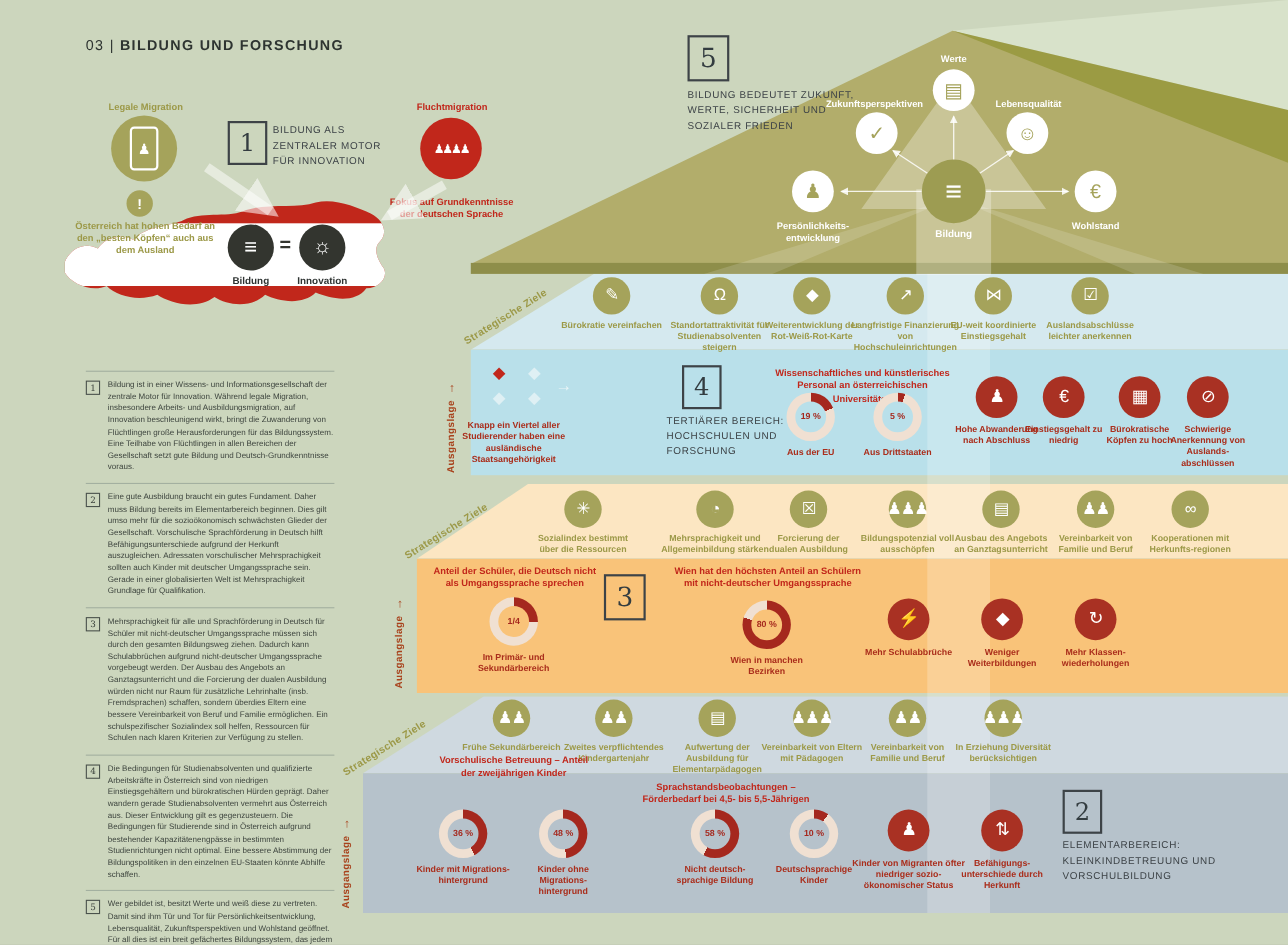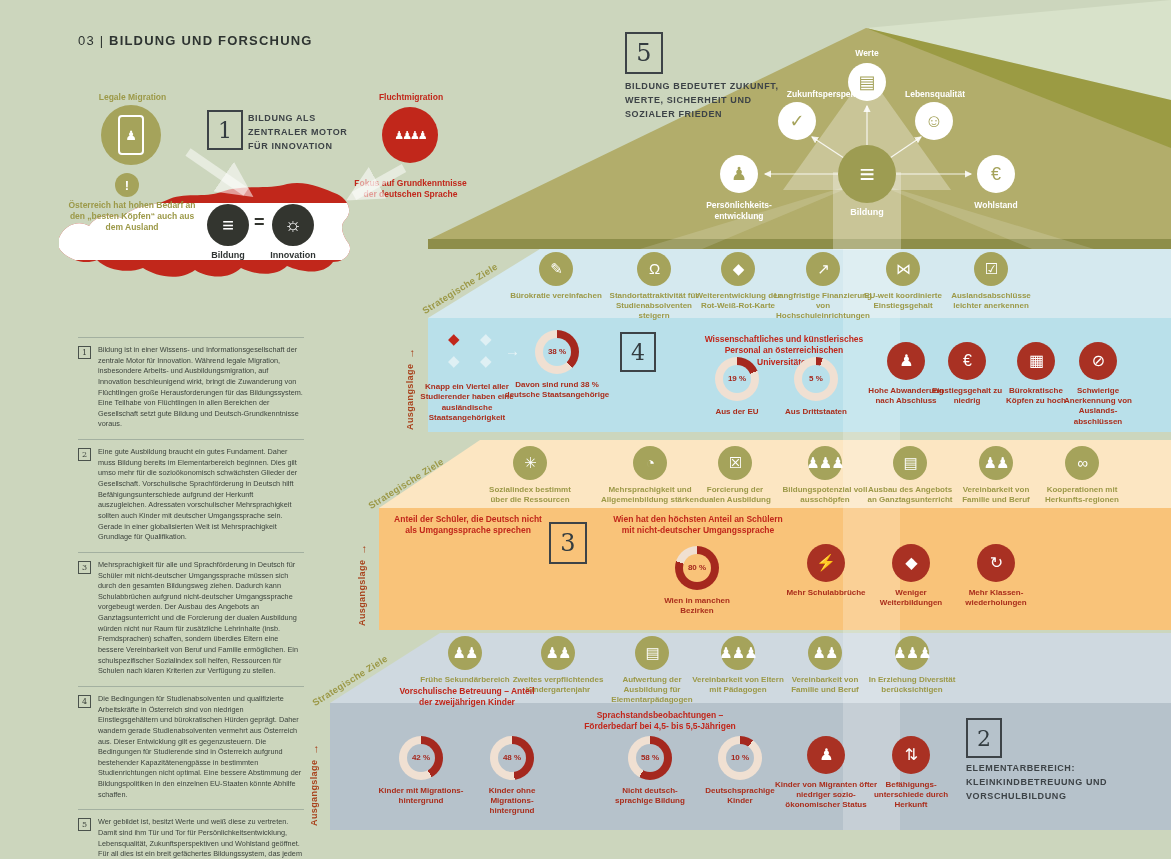--- a/index.html
+++ b/index.html
@@ -8,21 +8,21 @@
   .abs{position:absolute}
   
   .title{font-size:13px;font-weight:700;letter-spacing:1.2px;color:#2e3431}
   .title .pre{font-weight:400}
   
   .olivetxt{color:#9c9948;font-weight:700;text-align:center;line-height:1.3;font-size:8.5px}
   .redtxt{color:#c1271b;font-weight:700;text-align:center;line-height:1.3;font-size:8.5px}
   .bigcircle{border-radius:50%;display:flex;align-items:center;justify-content:center;color:#fff}
   .numbox{border:2px solid #3d4347;color:#333c40;display:flex;align-items:center;justify-content:center;
           font-family:"DejaVu Serif",serif;background:transparent}
-  .caption{font-size:9px;font-weight:700;letter-spacing:.6px;color:#3d4347;line-height:1.55;text-align:left}
+  .caption{font-size:9px;font-weight:400;letter-spacing:.6px;color:#3d4347;line-height:1.55;text-align:left}
   
   .paras{width:226px;color:#3b423c}
   .para{border-top:1px solid #a3b0a0;padding:7px 0 9px;display:flex;gap:7px;align-items:flex-start}
   .pnum{flex:0 0 auto;width:11px;height:11px;border:1px solid #4a524c;font-family:"DejaVu Serif",serif;
         font-size:8px;display:flex;align-items:center;justify-content:center;color:#3b423c;margin-top:1px}
   .ptext{font-size:7.3px;line-height:1.46}
   
   .band{position:absolute}
   .band-a{left:428px;top:249px;width:743px;height:69px;background:#d5e9ef;clip-path:polygon(112px 0,100% 0,100% 100%,0 100%)}
   .band-b{left:428px;top:318px;width:743px;height:114px;background:#b9e0ea}
@@ -156,21 +156,21 @@
     <line x1="404" y1="168" x2="354" y2="196" stroke="rgba(255,255,255,.5)" stroke-width="9" marker-end="url(#ah2)"></line>
   </svg>
 
   <div class="abs numbox" style="left:625px;top:32px;width:34px;height:38px;font-size:24px">5</div>
   <div class="abs caption" style="left:625px;top:80px;width:165px">BILDUNG BEDEUTET ZUKUNFT, WERTE, SICHERHEIT UND SOZIALER FRIEDEN</div>
 
   <div class="rooflabel" style="left:830px;top:48px;width:74px">Werte</div>
   <div class="sat" style="left:848px;top:63px">
     <div class="ci">▤</div>
   </div>
-  <div class="rooflabel" style="left:772px;top:89px;width:118px">Zukunftsperspektiven</div>
+  <div class="rooflabel" style="left:736px;top:89px;width:118px">Zukunftsperspektiven</div>
   <div class="sat" style="left:778px;top:102px">
     <div class="ci">✓</div>
   </div>
   <div class="rooflabel" style="left:894px;top:89px;width:82px">Lebensqualität</div>
   <div class="sat" style="left:915px;top:102px">
     <div class="ci">☺</div>
   </div>
   <div class="sat" style="left:720px;top:155px">
     <div class="ci">♟</div>
   </div>
@@ -222,27 +222,22 @@
     <div class="ci">☑</div>
     <span>Auslandsabschlüsse leichter anerkennen</span>
   </div>
 
   <span class="capglyph" style="left:448px;top:330px;color:#c1271b">◆</span>
   <span class="capglyph" style="left:480px;top:330px;color:#dff0f4">◆</span>
   <span class="capglyph" style="left:448px;top:352px;color:#dff0f4">◆</span>
   <span class="capglyph" style="left:480px;top:352px;color:#dff0f4">◆</span>
   <span class="abs" style="left:505px;top:342px;color:#eaf5f7;font-size:15px">→</span>
   <div class="abs" style="left:412px;top:382px;width:110px;text-align:center;color:#aa2e1c;font-weight:700;font-size:8px;line-height:1.3">Knapp ein Viertel aller Studierender haben eine ausländische Staatsangehörigkeit</div>
-  <div class="dwrap" style="left:504px;top:330px;width:106px">
-    <div class="donut hole-b" style="--v: 38;">
-      <span class="pv">38 %</span>
-    </div>
-    <span>Davon sind rund 38 % deutsche Staatsangehörige</span>
-  </div>
   <div class="abs numbox" style="left:620px;top:332px;width:32px;height:36px;font-size:22px">4</div>
+  <div class="abs caption" style="left:606px;top:376px;width:112px">TERTIÄRER BEREICH: HOCHSCHULEN UND FORSCHUNG</div>
   <div class="redhead" style="left:700px;top:334px;width:168px">Wissenschaftliches und künstlerisches Personal an österreichischen Universitäten</div>
   <div class="dwrap" style="left:703px;top:357px;width:68px">
     <div class="donut hole-b" style="--v: 19;">
       <span class="pv">19 %</span>
     </div>
     <span>Aus der EU</span>
   </div>
   <div class="dwrap" style="left:782px;top:357px;width:68px">
     <div class="donut hole-b" style="--v: 5;">
       <span class="pv">5 %</span>
@@ -289,20 +284,26 @@
   <div class="sitem" style="left:950px;top:446px;width:92px">
     <div class="ci">♟♟</div>
     <span>Vereinbarkeit von Familie und Beruf</span>
   </div>
   <div class="sitem" style="left:1036px;top:446px;width:92px">
     <div class="ci">∞</div>
     <span>Kooperationen mit Herkunfts-regionen</span>
   </div>
 
   <div class="redhead" style="left:392px;top:514px;width:152px">Anteil der Schüler, die Deutsch nicht als Umgangssprache sprechen</div>
+  <div class="dwrap" style="left:419px;top:543px;width:96px">
+    <div class="donut hole-d" style="--v: 25;">
+      <span class="pv">1/4</span>
+    </div>
+    <span>Im Primär- und Sekundärbereich</span>
+  </div>
   <div class="abs numbox" style="left:549px;top:522px;width:34px;height:38px;font-size:24px">3</div>
   <div class="redhead" style="left:612px;top:514px;width:172px">Wien hat den höchsten Anteil an Schülern mit nicht-deutscher Umgangssprache</div>
   <div class="dwrap" style="left:649px;top:546px;width:96px">
     <div class="donut hole-d" style="--v: 80;">
       <span class="pv">80 %</span>
     </div>
     <span>Wien in manchen Bezirken</span>
   </div>
   <div class="ritem" style="left:781px;top:544px;width:90px">
     <div class="ci">⚡</div>
@@ -338,21 +339,21 @@
     <span>Vereinbarkeit von Familie und Beruf</span>
   </div>
   <div class="sitem" style="left:862px;top:636px;width:100px">
     <div class="ci">♟♟♟</div>
     <span>In Erziehung Diversität berücksichtigen</span>
   </div>
 
   <div class="redhead" style="left:392px;top:686px;width:150px">Vorschulische Betreuung – Anteil der zweijährigen Kinder</div>
   <div class="dwrap" style="left:378px;top:736px;width:86px">
     <div class="donut hole-f" style="--v: 42;">
-      <span class="pv">42 %</span>
+      <span class="pv">36 %</span>
     </div>
     <span>Kinder mit Migrations-hintergrund</span>
   </div>
   <div class="dwrap" style="left:469px;top:736px;width:86px">
     <div class="donut hole-f" style="--v: 48;">
       <span class="pv">48 %</span>
     </div>
     <span>Kinder ohne Migrations-hintergrund</span>
   </div>
   <div class="redhead" style="left:572px;top:710px;width:176px">Sprachstandsbeobachtungen – Förderbedarf bei 4,5- bis 5,5-Jährigen</div>

